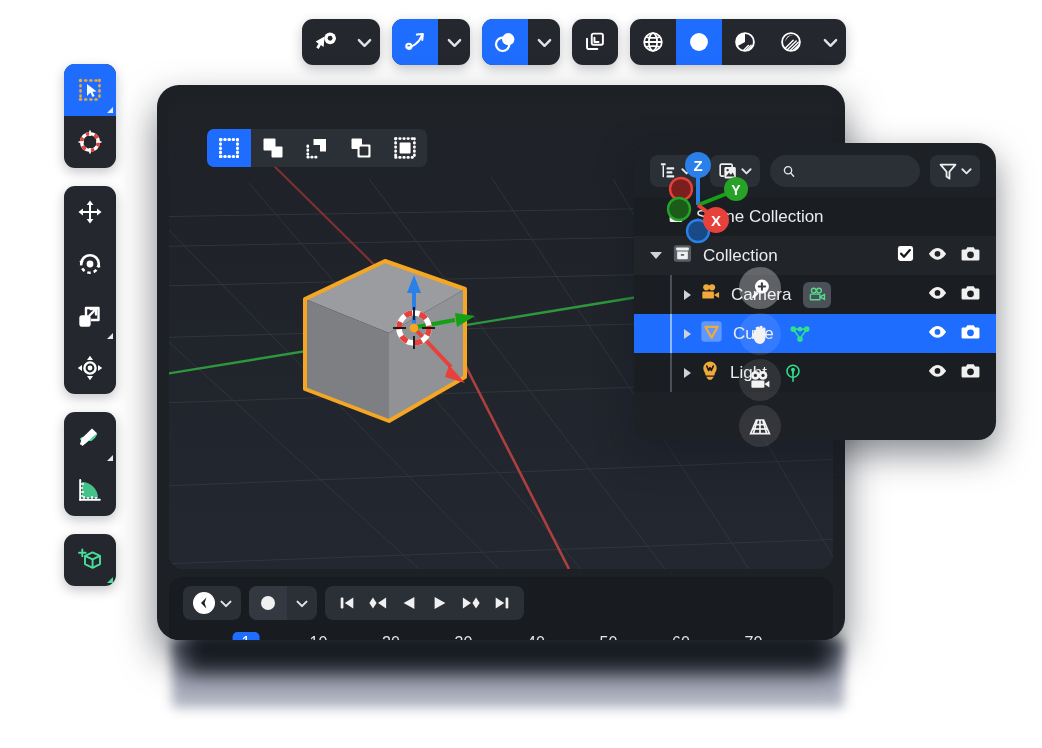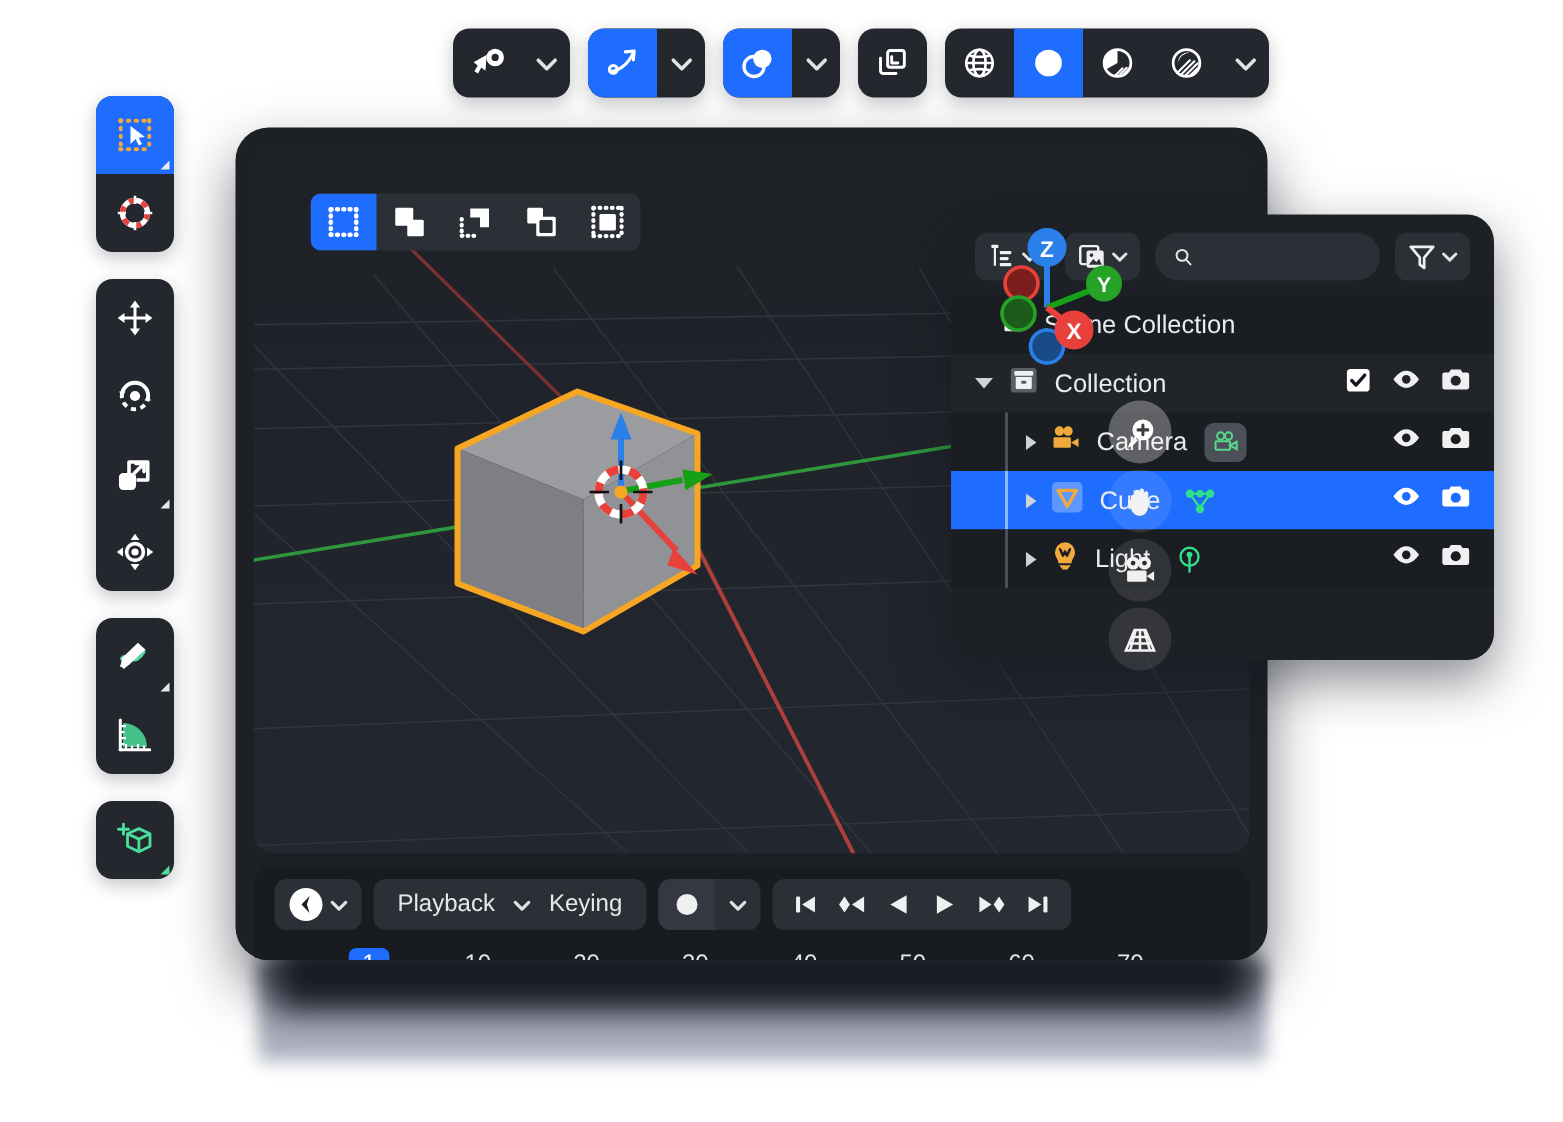--- a/index.html
+++ b/index.html
@@ -610,27 +610,20 @@
           <span class="circ-left">
             <svg width="14" height="14" viewBox="0 0 14 14">
                 <path d="M9.4 1.4 L4 7 L9.4 12.6 L7.6 7 Z" fill="#1b1e23"></path>
               </svg>
           </span>
           <svg width="12" height="9" viewBox="0 0 16 11">
               <path d="M2 3 L8 9 L14 3" fill="none" stroke="#dfe2e6" stroke-width="2.8" stroke-linecap="round" stroke-linejoin="round"></path>
             </svg>
         </div>
 
-        <div class="tl-pill tl-menus">
-          <span>Playback</span>
-          <svg width="12" height="9" viewBox="0 0 16 11">
-              <path d="M2 3 L8 9 L14 3" fill="none" stroke="#dfe2e6" stroke-width="2.8" stroke-linecap="round" stroke-linejoin="round"></path>
-            </svg>
-          <span>Keying</span>
-        </div>
 
         <div class="tl-recwrap">
           <div class="tl-rec">
             <div class="tl-rec-dot"></div>
           </div>
           <div class="tl-recarrow">
             <svg width="12" height="9" viewBox="0 0 16 11">
                 <path d="M2 3 L8 9 L14 3" fill="none" stroke="#dfe2e6" stroke-width="2.8" stroke-linecap="round" stroke-linejoin="round"></path>
               </svg>
           </div>

